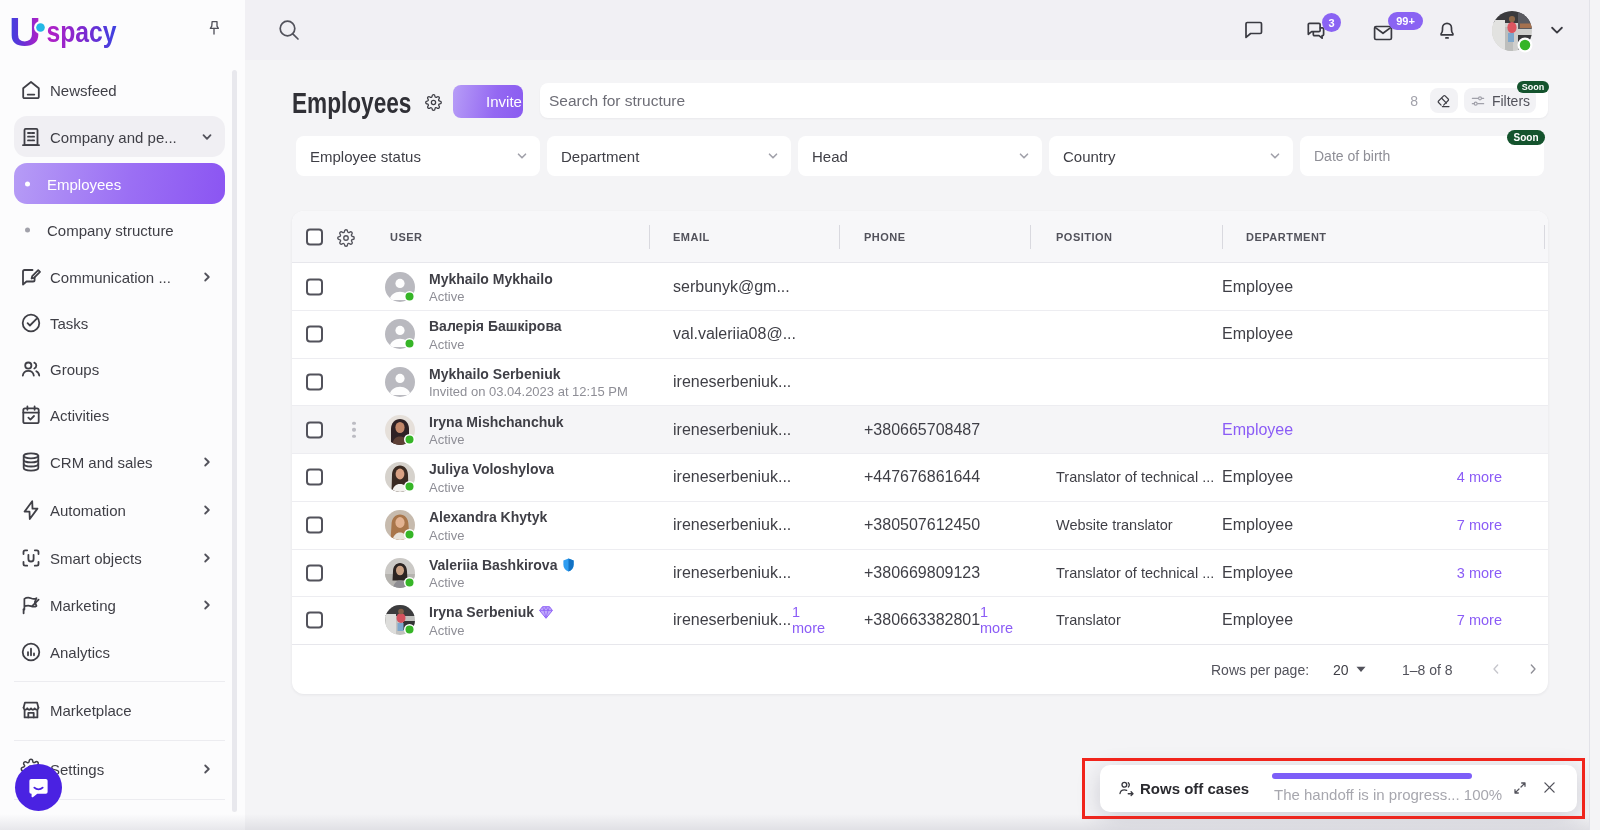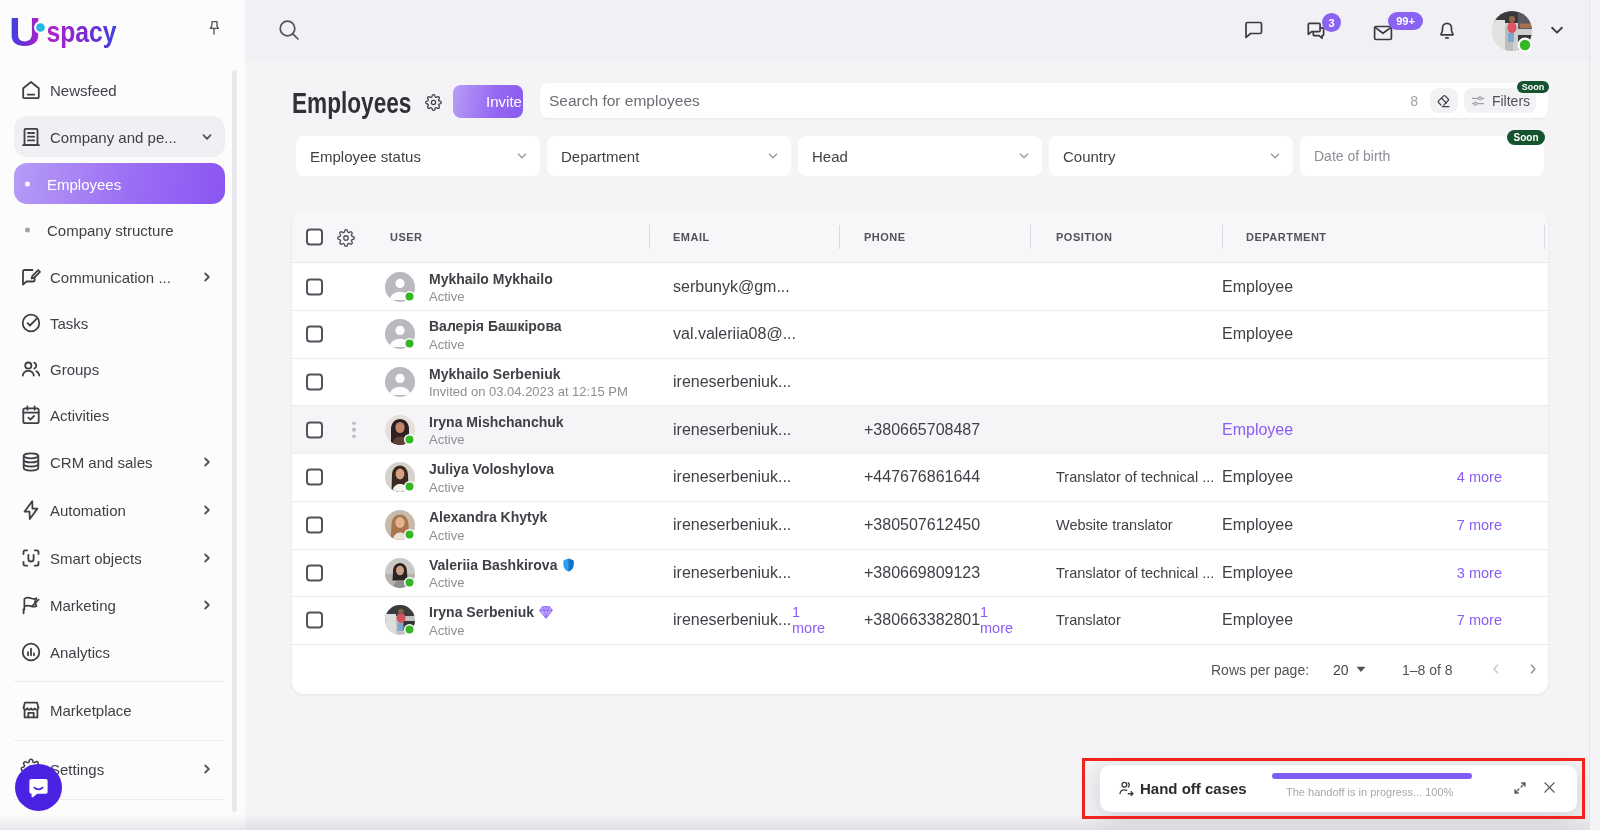--- a/index.html
+++ b/index.html
@@ -128,21 +128,21 @@
 </div>
 <div id="content"></div>
 
 <div id="title">Employees</div>
 <svg id="titlegear" viewBox="0 0 24 24" fill="none" stroke="currentColor" stroke-width="1.8" stroke-linecap="round" stroke-linejoin="round">
     <circle cx="12" cy="12" r="3"></circle>
     <path d="M19.4 15a1.65 1.65 0 0 0 .33 1.82l.06.06a2 2 0 0 1 0 2.83 2 2 0 0 1-2.83 0l-.06-.06a1.65 1.65 0 0 0-1.82-.33 1.65 1.65 0 0 0-1 1.51V21a2 2 0 0 1-2 2 2 2 0 0 1-2-2v-.09A1.65 1.65 0 0 0 9 19.4a1.65 1.65 0 0 0-1.82.33l-.06.06a2 2 0 0 1-2.83 0 2 2 0 0 1 0-2.83l.06-.06a1.65 1.65 0 0 0 .33-1.82 1.65 1.65 0 0 0-1.51-1H3a2 2 0 0 1-2-2 2 2 0 0 1 2-2h.09A1.65 1.65 0 0 0 4.6 9a1.65 1.65 0 0 0-.33-1.82l-.06-.06a2 2 0 0 1 0-2.83 2 2 0 0 1 2.83 0l.06.06a1.65 1.65 0 0 0 1.82.33H9a1.65 1.65 0 0 0 1-1.51V3a2 2 0 0 1 2-2 2 2 0 0 1 2 2v.09a1.65 1.65 0 0 0 1 1.51 1.65 1.65 0 0 0 1.82-.33l.06-.06a2 2 0 0 1 2.83 0 2 2 0 0 1 0 2.83l-.06.06a1.65 1.65 0 0 0-.33 1.82V9a1.65 1.65 0 0 0 1.51 1H21a2 2 0 0 1 2 2 2 2 0 0 1-2 2h-.09a1.65 1.65 0 0 0-1.51 1z"></path>
   </svg>
 <div id="invite">Invite</div>
 <div id="searchbox">
-  <div class="ph">Search for employees</div>
+  <div class="ph">Search for structure</div>
   <div class="cnt">8</div>
   <div class="minibtn" id="eraser">
     <svg width="16" height="16" viewBox="0 0 24 24" fill="none" stroke="#3f3f46" stroke-width="1.8" stroke-linecap="round" stroke-linejoin="round">
         <path d="m7.6 18.1-3.8-3.8a1.6 1.6 0 0 1 0-2.3l7.6-7.6a1.6 1.6 0 0 1 2.3 0l4.6 4.6a1.6 1.6 0 0 1 0 2.3l-6.9 6.9"></path>
         <path d="M9.5 20.3h10"></path>
         <path d="m8.5 7.9 7.2 7.2"></path>
       </svg>
   </div>
   <div class="minibtn" id="filtersbtn">
     <svg width="16" height="16" viewBox="0 0 24 24" fill="none" stroke="#a1a1aa" stroke-width="1.8" stroke-linecap="round">
@@ -575,23 +575,23 @@
 <div id="botshade"></div>
 <div id="vscroll"></div>
 <div id="vthumb"></div>
 <div id="toast">
   <svg style="position:absolute;left:17px;top:14px" width="19" height="19" viewBox="0 0 24 24" fill="none" stroke="#3a3a41" stroke-width="1.7" stroke-linecap="round" stroke-linejoin="round">
       <circle cx="9.3" cy="7.3" r="3"></circle>
       <path d="M14.3 4.6a3.6 3.6 0 0 1 0 5.4"></path>
       <path d="M3.8 18.3c.4-2.9 2.5-4.6 5.5-4.6 1.1 0 2.1.2 2.9.7"></path>
       <path d="M14.2 18.6h6M17.8 16.2l2.4 2.4-2.4 2.4"></path>
     </svg>
-  <div style="position:absolute;left:40px;top:15px;font-size:15px;font-weight:bold;color:#2b2b30;white-space:nowrap">Hand off cases</div>
+  <div style="position:absolute;left:40px;top:15px;font-size:15px;font-weight:bold;color:#2b2b30;white-space:nowrap">Rows off cases</div>
   <div style="position:absolute;left:172px;top:8px;width:200px;height:6px;border-radius:3px;background:#7d5ef8"></div>
-  <div style="position:absolute;left:186px;top:21px;font-size:11px;color:#a7a7ae;white-space:nowrap">The handoff is in progress... 100%</div>
+  <div style="position:absolute;left:174px;top:21px;font-size:15px;color:#a7a7ae;white-space:nowrap">The handoff is in progress... 100%</div>
   <svg style="position:absolute;left:412px;top:15px" width="16" height="16" viewBox="0 0 24 24" fill="none" stroke="#52525b" stroke-width="1.9" stroke-linecap="round" stroke-linejoin="round">
       <path d="M14.5 4.5H19.5V9.5M19 5l-5.5 5.5M9.5 19.5H4.5V14.5M5 19l5.5-5.5"></path>
     </svg>
   <svg style="position:absolute;left:441px;top:14px" width="17" height="17" viewBox="0 0 24 24" fill="none" stroke="#52525b" stroke-width="1.9" stroke-linecap="round">
       <path d="M5.5 5.5l13 13M18.5 5.5l-13 13"></path>
     </svg>
 </div>
 <div id="redbox"></div>
 
 </body></html>

